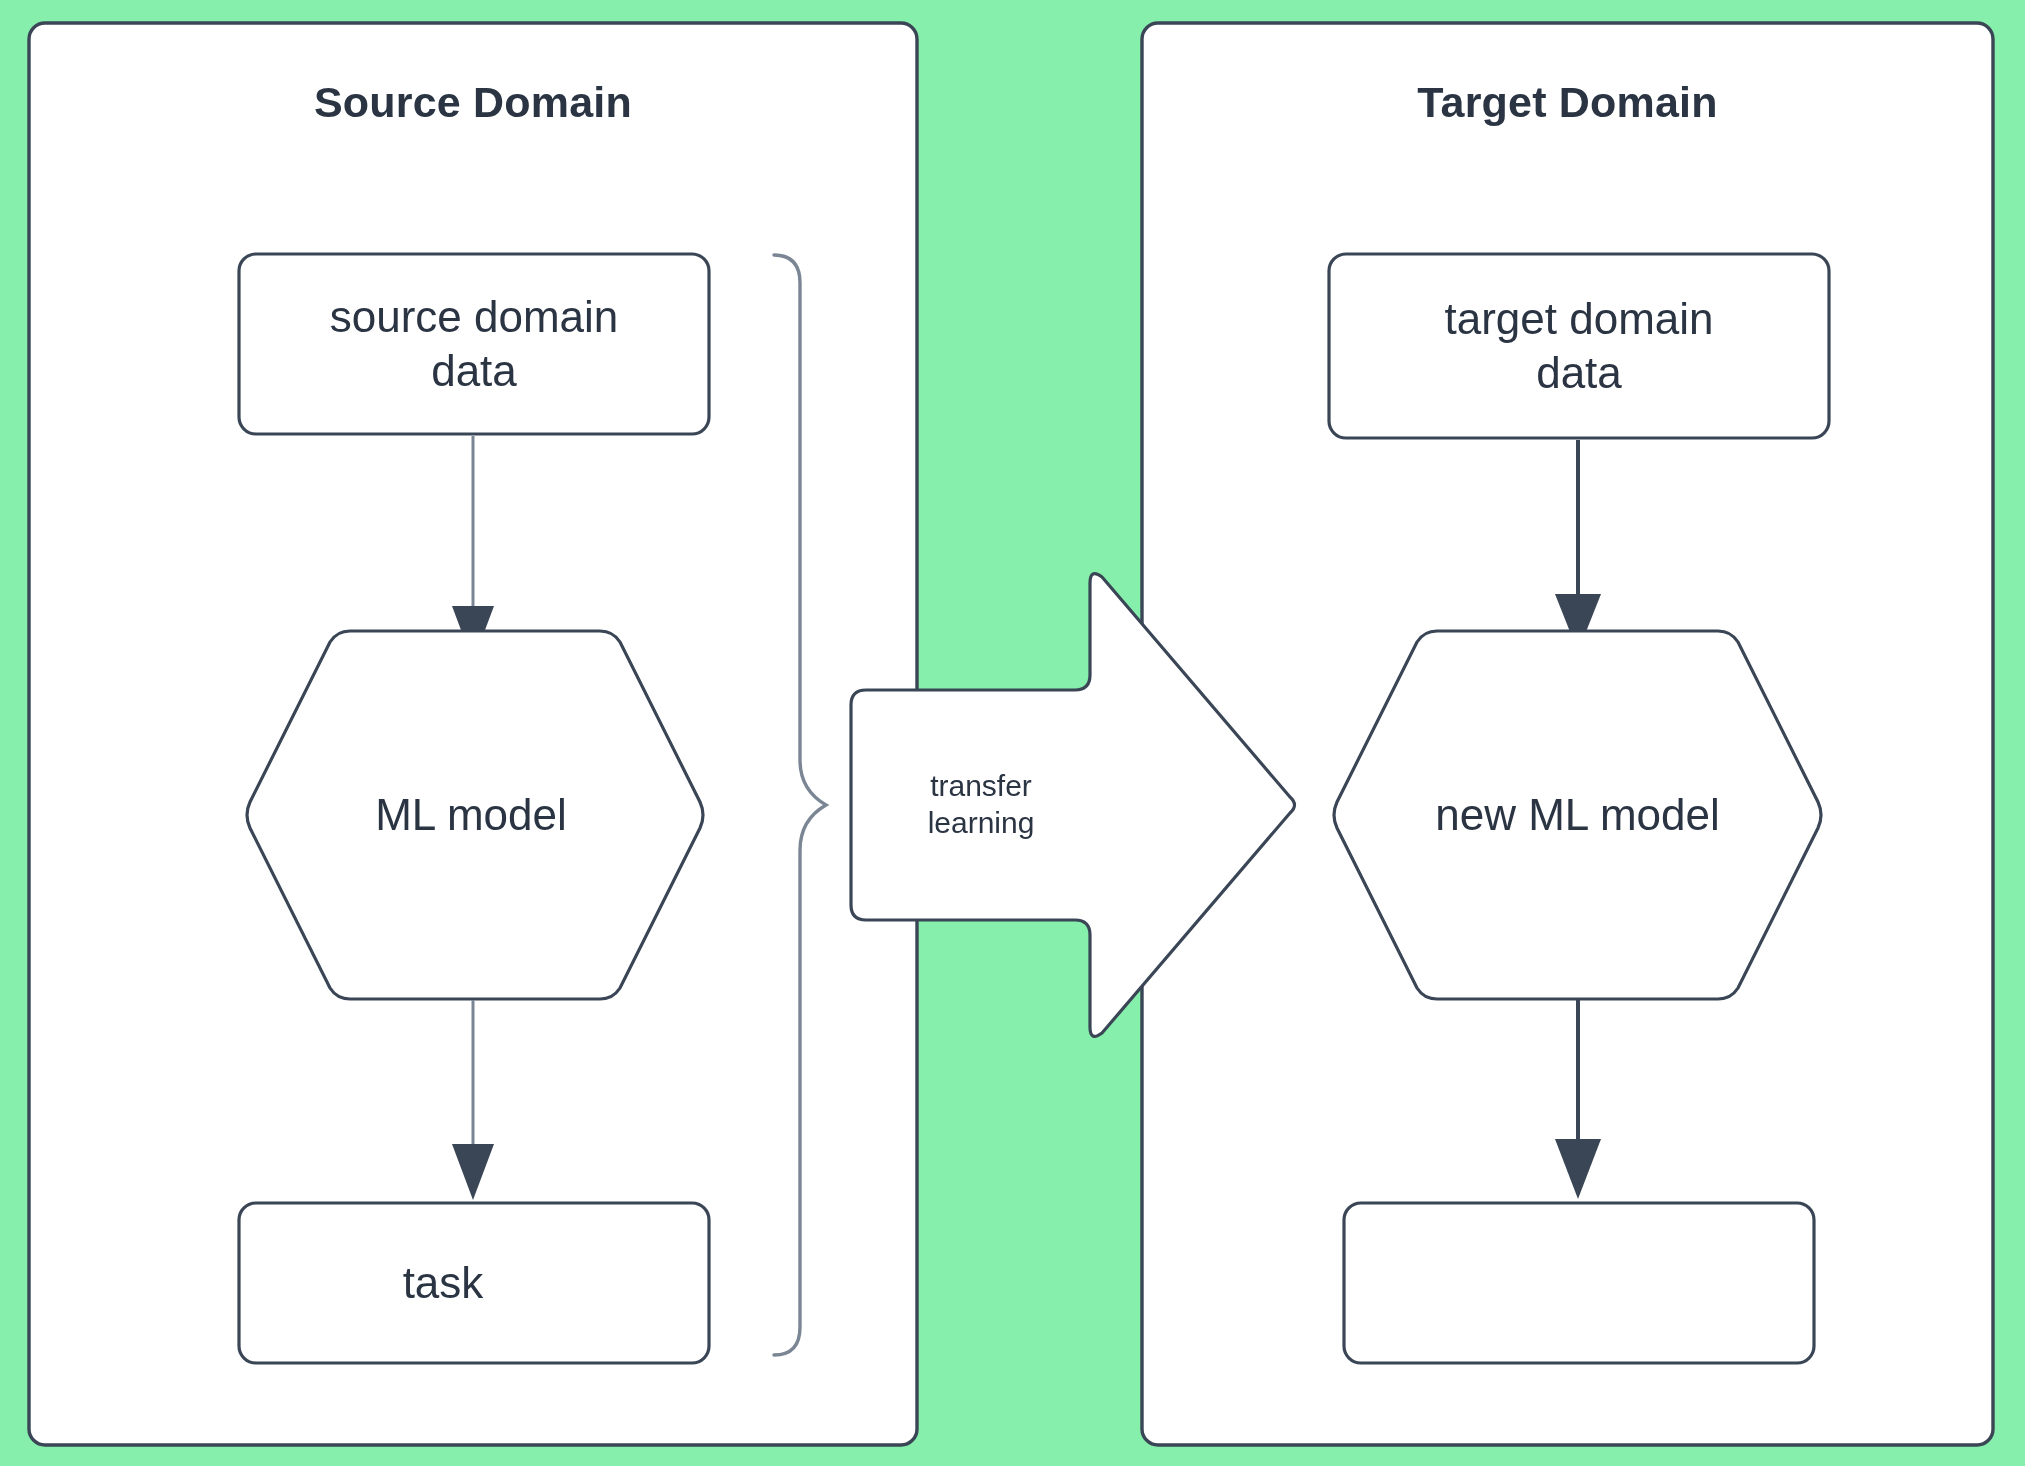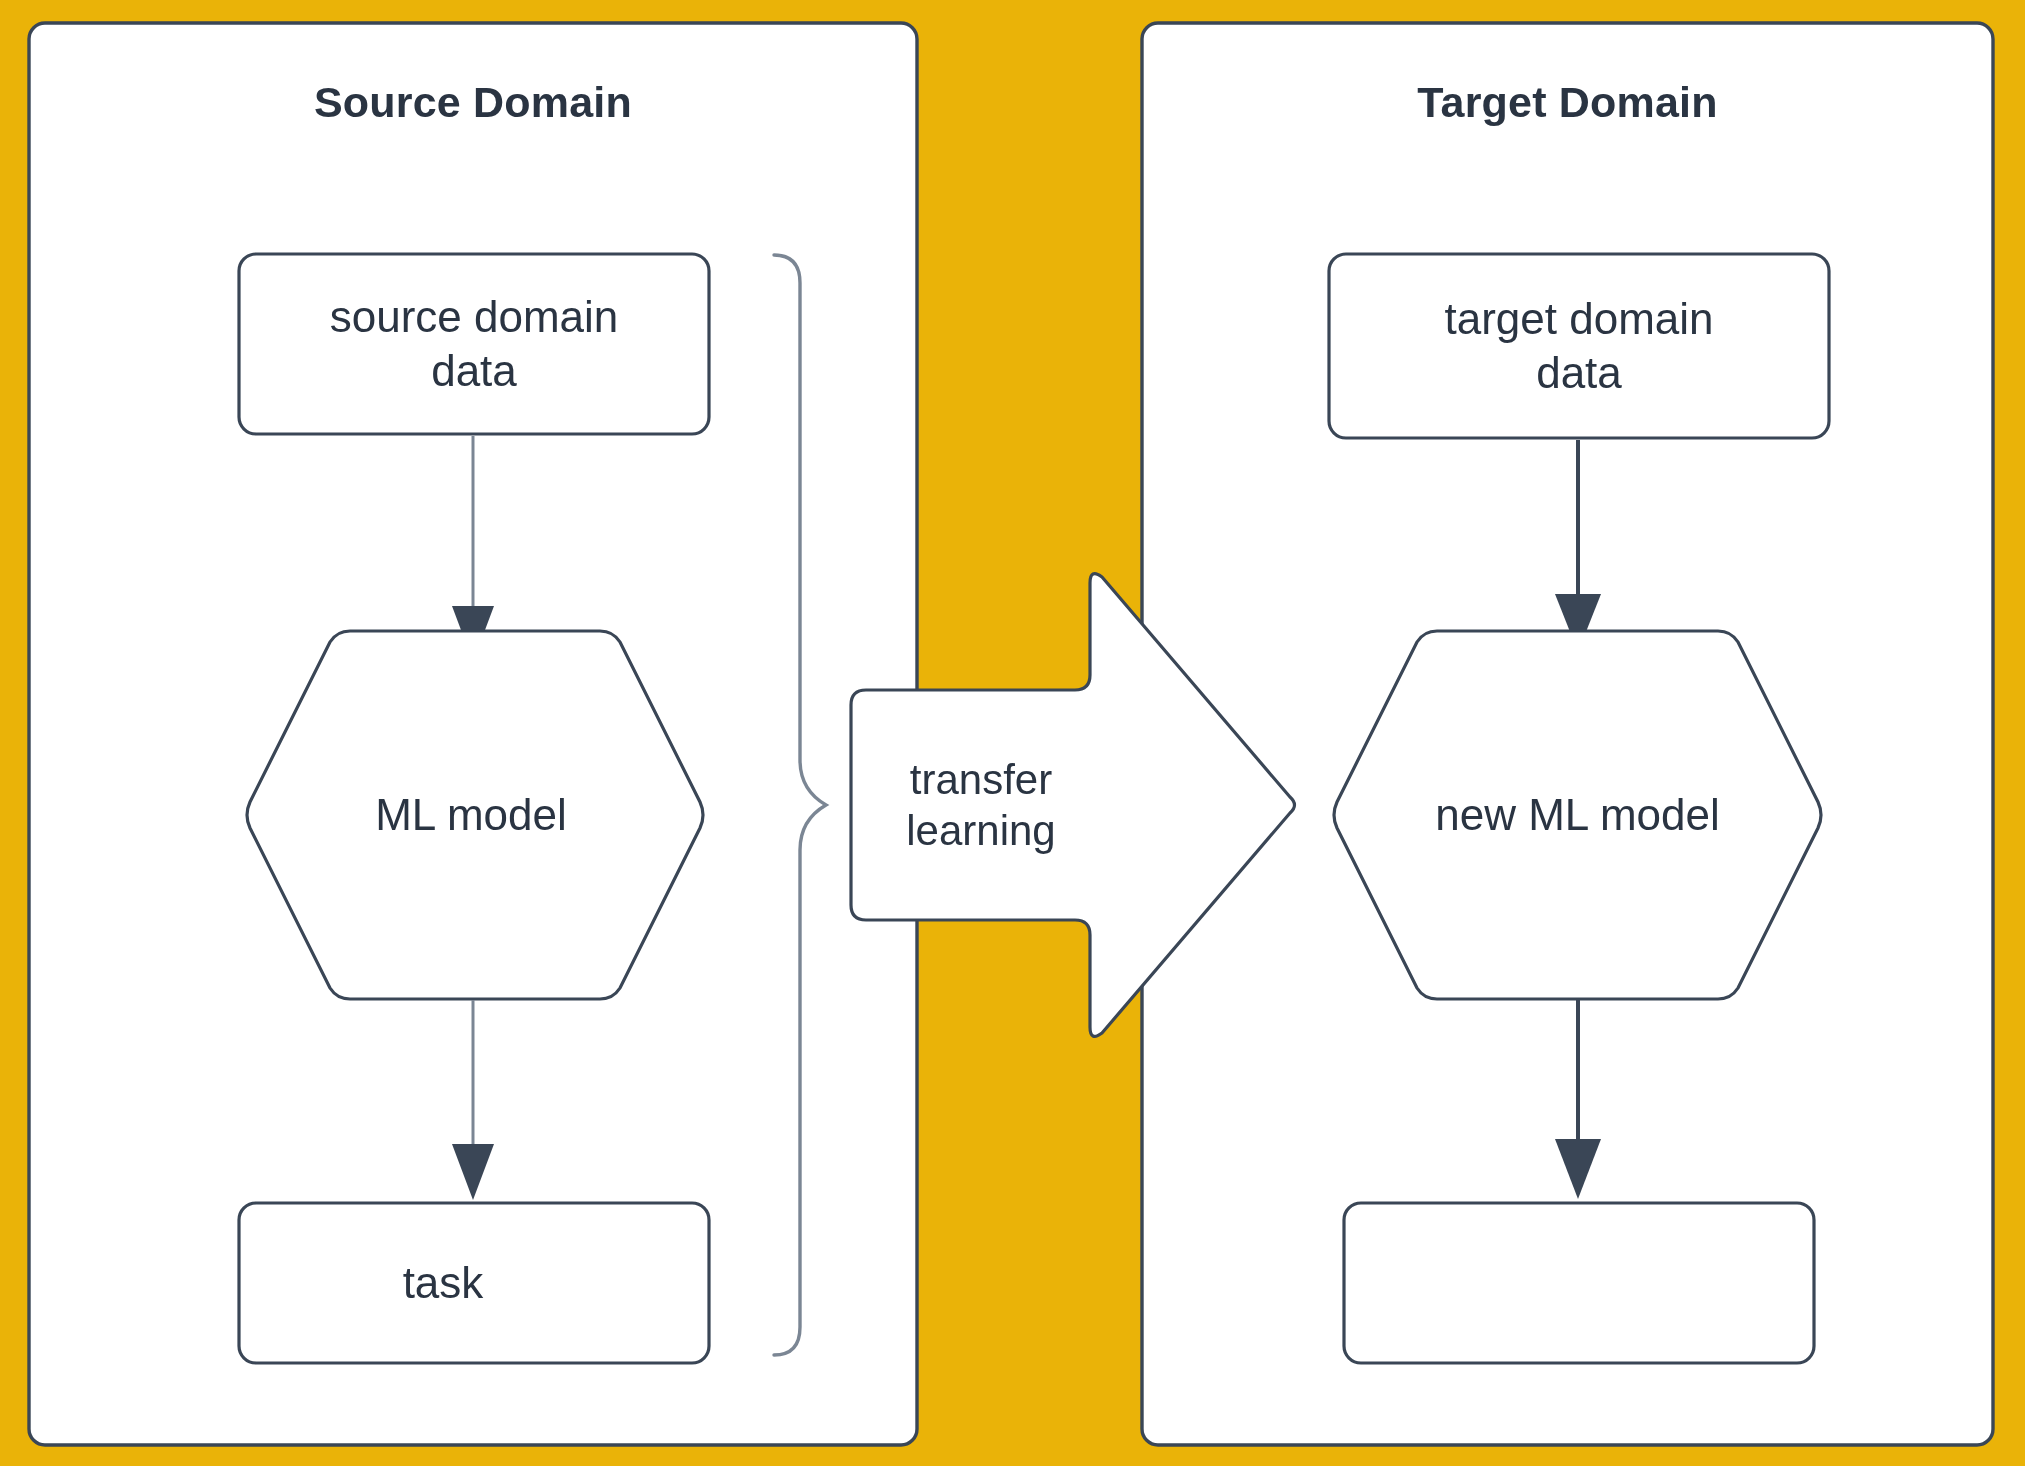--- a/index.html
+++ b/index.html
@@ -7,21 +7,21 @@
     padding: 0;
     background: #ffffff;
   }
   body {
     font-family: "Liberation Sans", sans-serif;
   }
   #canvas {
     position: relative;
     width: 2025px;
     height: 1466px;
-    background: #eab308;
+    background: #86efac;
     overflow: hidden;
   }
   #canvas svg.layer {
     position: absolute;
     left: 0;
     top: 0;
     width: 2025px;
     height: 1466px;
     overflow: visible;
   }
@@ -41,21 +41,21 @@
     text-align: center;
     color: #2a3442;
     font-weight: bold;
     font-size: 43px;
     letter-spacing: 0.2px;
   }
   .shape-text {
     font-size: 44px;
   }
   .arrow-text {
-    font-size: 42px;
+    font-size: 30px;
   }
 </style>
 </head>
 <body>
 
 <div id="canvas">
 
   <svg class="layer" viewBox="0 0 2025 1466">
 
     <rect x="29" y="23" width="888" height="1422" rx="16" ry="16" fill="#ffffff" stroke="#3a4656" stroke-width="3.4"></rect>

